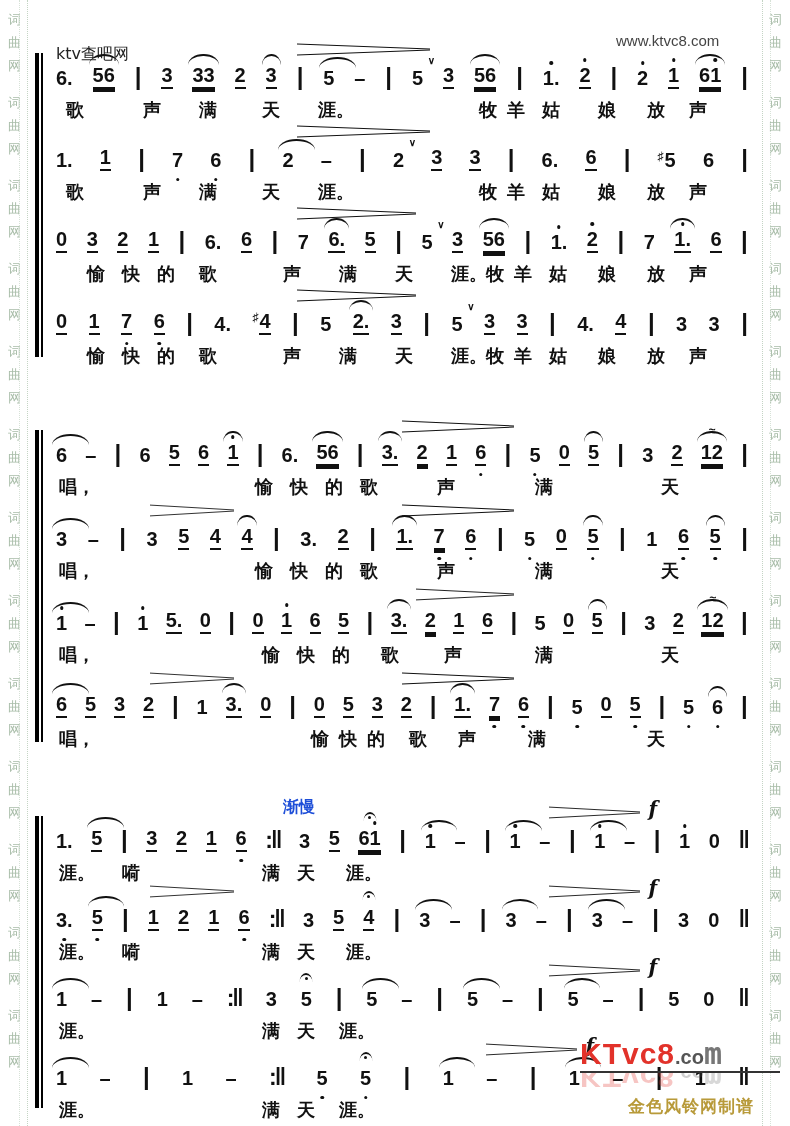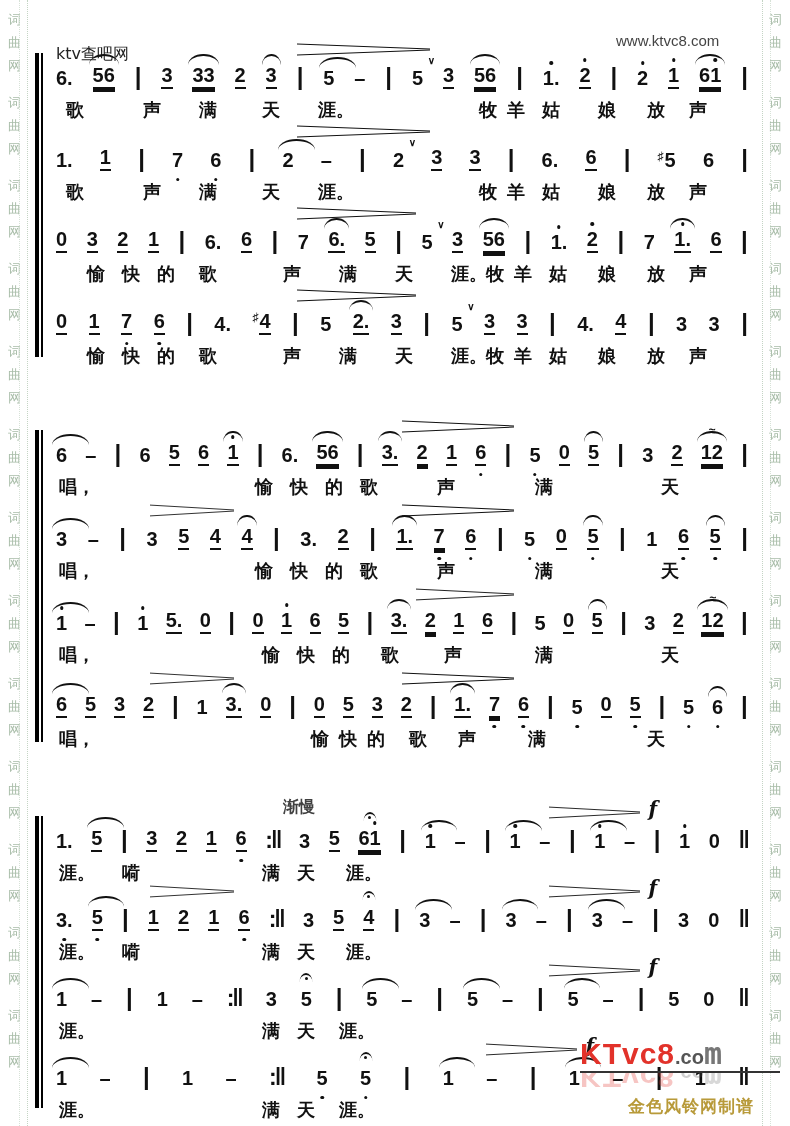--- a/index.html
+++ b/index.html
@@ -50,21 +50,21 @@
   .breath{position:absolute;top:-12px;right:-12px;font-size:10px;font-weight:bold;}
   .sharp{font-size:12px;vertical-align:7px;margin-right:1px;}
 
   .lyrics{position:relative;height:26px;margin-top:9px;}
   .syll{position:absolute;top:0;font:bold 18px "DejaVu Sans",sans-serif;color:#111;white-space:nowrap;}
 
   .hp{position:absolute;top:-12px;height:13px;}
   .hp svg{width:100%;height:100%;display:block;}
   .fmark{position:absolute;right:-17px;top:-9px;font:italic bold 20px "DejaVu Serif",serif;color:#111;}
 
-  .tempo{position:absolute;top:-21px;left:33%;font:bold 16px "DejaVu Sans",sans-serif;color:#404040;}
+  .tempo{position:absolute;top:-21px;left:33%;font:bold 16px "DejaVu Sans",sans-serif;color:#1d4ed8;}
 
   .watermark{position:absolute;left:248px;top:595px;font:bold 25px "Liberation Sans",sans-serif;
       color:var(--red,#e02020);letter-spacing:1px;opacity:.9;white-space:nowrap;}
 
   .logo{position:absolute;left:580px;top:1036px;width:205px;}
   .logo-row{white-space:nowrap;}
   .l-red{color:var(--logored,#e2322a);font:bold 30px "Liberation Sans",sans-serif;letter-spacing:1px;}
   .l-dot{color:#555;font:bold 20px "Liberation Sans",sans-serif;}
   .l-m{color:#777;font:bold 30px "DejaVu Sans Mono",monospace;letter-spacing:3px;}
   .logo-underline{height:2px;background:#333;width:200px;}

